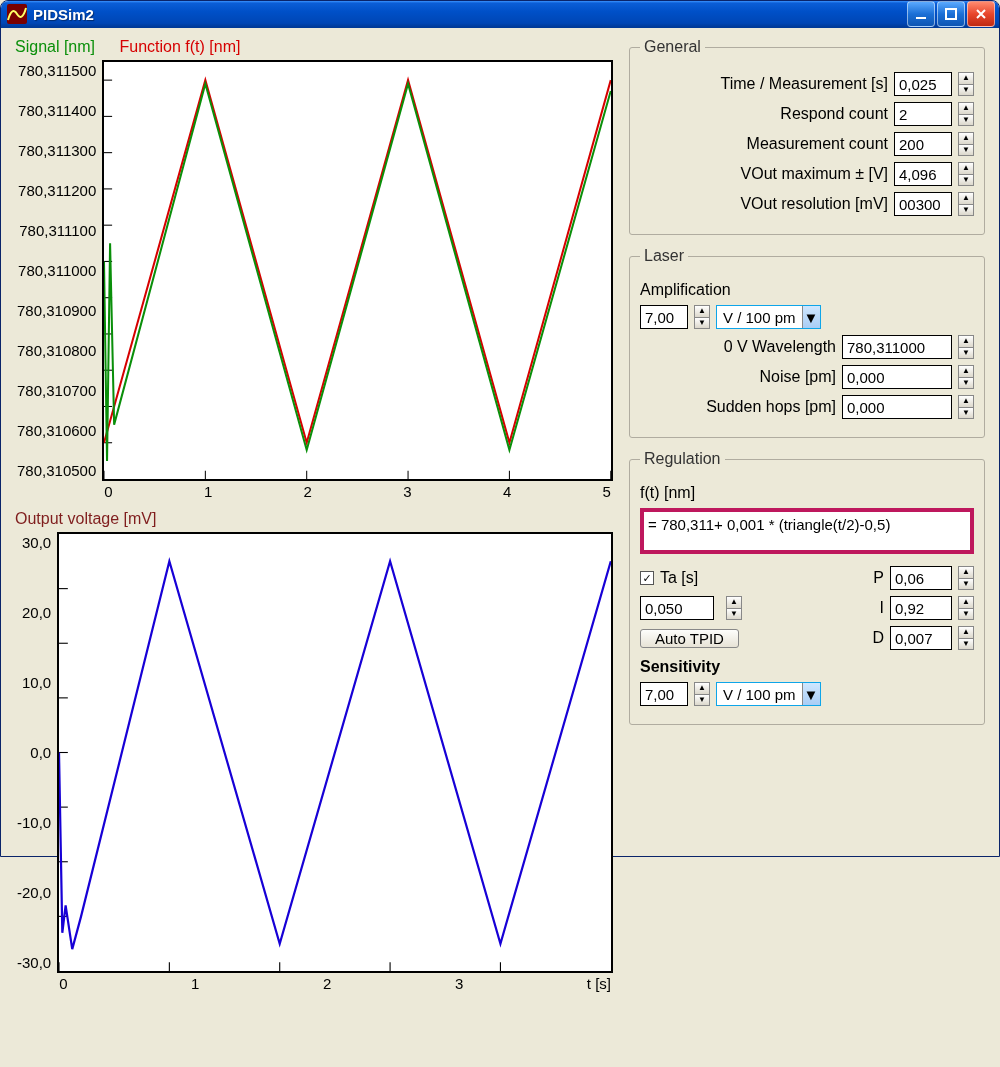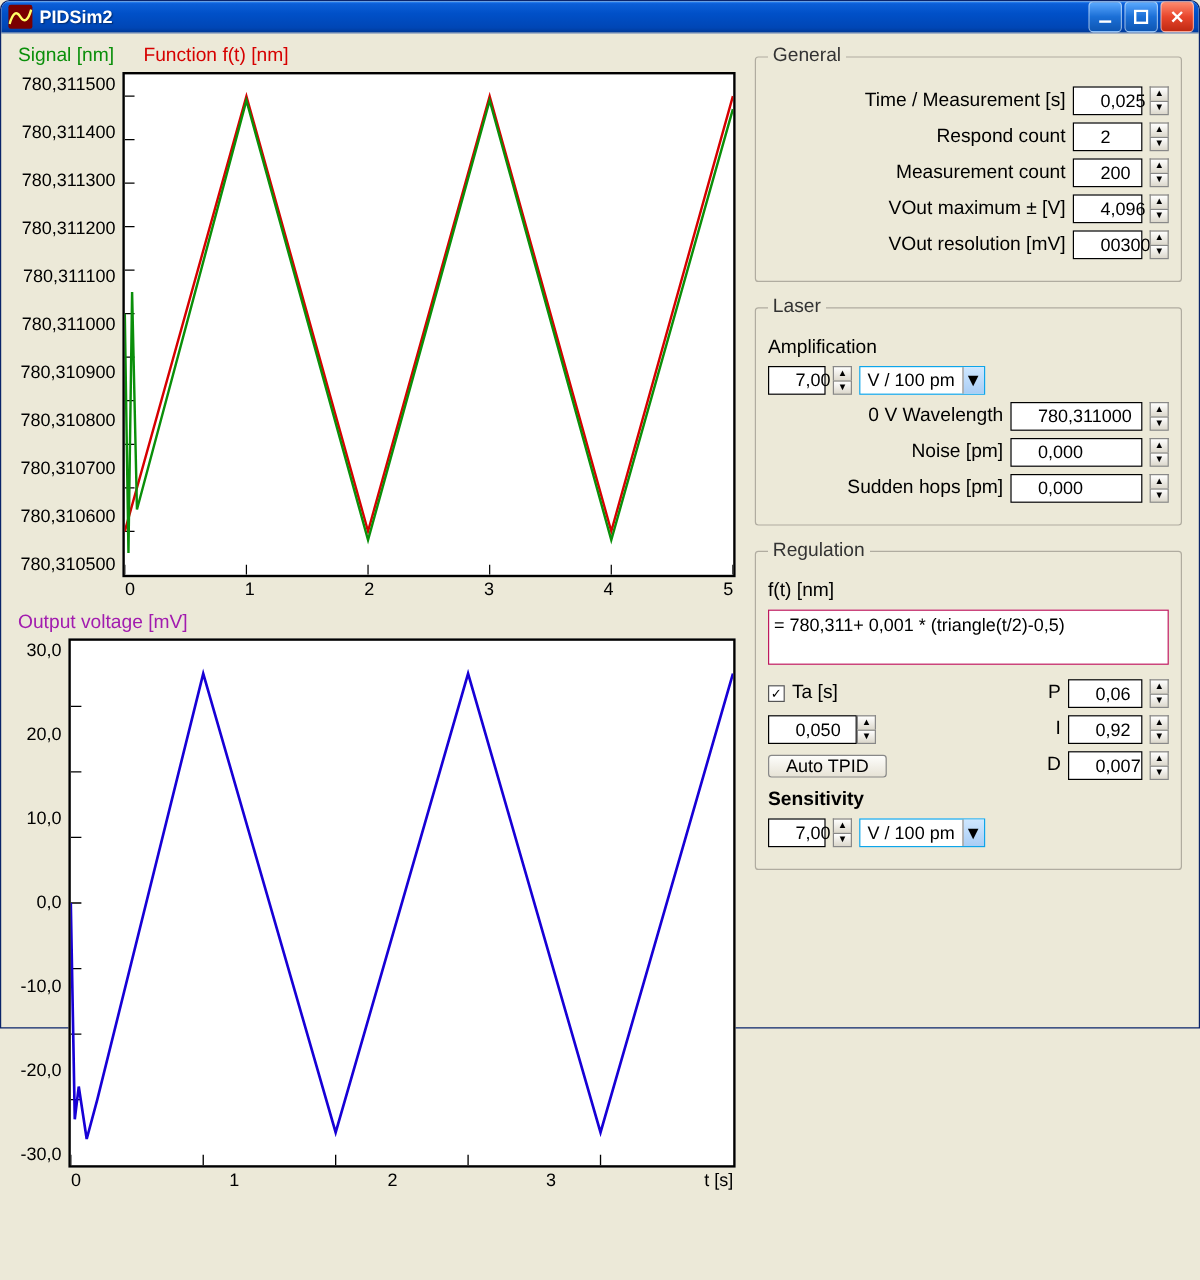--- a/index.html
+++ b/index.html
@@ -48,21 +48,21 @@
     display: grid;
     grid-template-columns: 1fr 360px;
     gap: 14px;
   }
   
   .charts { display:flex; flex-direction:column; gap: 10px; font-size: 14px;}
   .chart-block { display:flex; flex-direction:column;justify-content:center; }
   .chart-title { margin: 0 0 4px 0; font-size: 16px; }
   .sig { color: #0a8f0a; }
   .fun { color: #d60000; margin-left: 20px;}
-  .mv  { color: #a21caf; }
+  .mv  { color: #7f1d1d; }
   .chart-outer {
     display:grid;
     grid-template-columns: auto 1fr;
     grid-template-rows: 1fr auto;
     column-gap: 4px;
   }
   .yaxis {
     display:flex; flex-direction:column; justify-content:space-between;
     text-align:right; padding: 2px 2px;
     font-size: 15px; color:#000;
@@ -90,35 +90,35 @@
   }
   .row {
     display:flex; align-items:center; justify-content:flex-end;
     gap: 6px; margin: 6px 0;
   }
   .row .lbl { text-align:right; }
   .row.center { justify-content:flex-start; }
   .row.split { justify-content: space-between; }
   .input {
     background:white; border:1px solid #000;
-    height: 24px; padding: 0 22px;
+    height: 24px; padding: 0 4px;
     font-family: inherit; font-size: 15px;
     color:#000; display:inline-flex; align-items:center;
   }
   .spinner {
     width: 16px; height: 24px; display:flex; flex-direction:column;
   }
   .spinner .sbtn {
     flex:1; background: linear-gradient(to bottom, #fff, #dcd8cc);
     border:1px solid #888; font-size:8px; line-height:1;
     display:flex; align-items:center; justify-content:center;
     cursor:pointer;
   }
   .spinner .sbtn:first-child{ border-bottom:none; }
-  .txt { background:white; border:1px solid #be185d; padding:4px; font-size:15px; min-height:46px;}
+  .txt { background:white; border:4px solid #be185d; padding:4px; font-size:15px; min-height:46px;}
   .chk { width:14px; height:14px; border:1px solid #555; background:white; display:inline-flex; align-items:center; justify-content:center; font-size:11px;}
   .btn {
     background: linear-gradient(to bottom, #fdfdfb, #e7e3d6);
     border:1px solid #888; border-radius:3px;
     padding: 0 14px; cursor:pointer; font-size:15px;
   }
   .select {
     display:inline-flex; align-items:stretch; height:24px;
     border:1px solid #0ea5e9; background:white; font-size:15px;
   }
@@ -363,21 +363,21 @@
             <span>P</span>
             <span class="input" style="width:62px">0,06</span>
             <span class="spinner">
                 <span class="sbtn">▲</span>
                 <span class="sbtn">▼</span>
               </span>
           </span>
         </div>
 
         <div class="row split">
-          <span style="display:flex;align-items:flex-start;gap:0;">
+          <span style="display:flex;align-items:flex-start;gap:12px;">
             <span class="input" style="width:74px">0,050</span>
             <span class="spinner">
                 <span class="sbtn">▲</span>
                 <span class="sbtn">▼</span>
               </span>
           </span>
           <span style="display:flex;align-items:center;gap:6px;">
             <span>I</span>
             <span class="input" style="width:62px">0,92</span>
             <span class="spinner">

